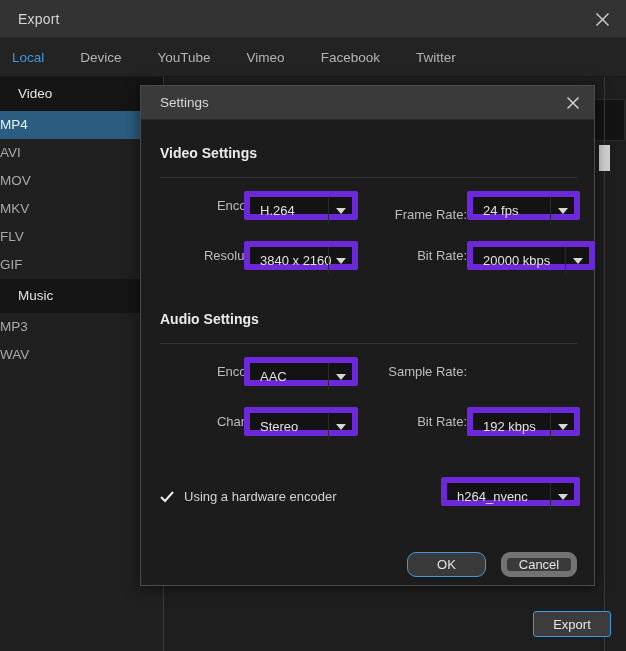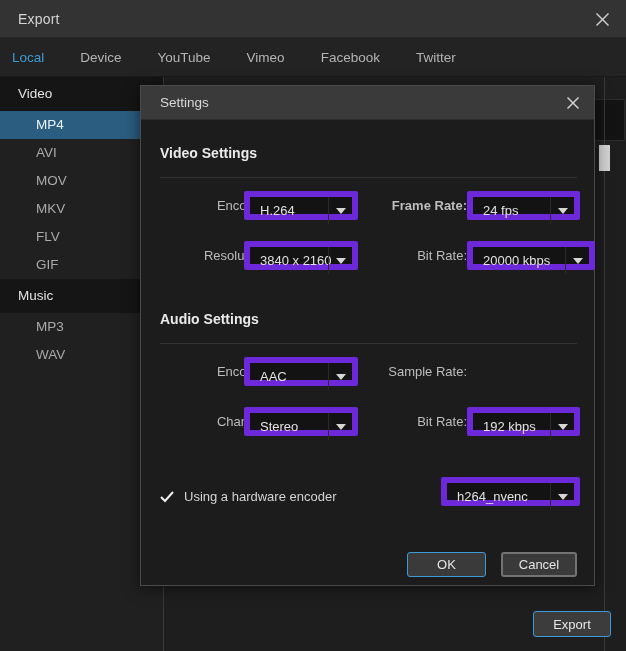--- a/index.html
+++ b/index.html
@@ -82,21 +82,20 @@
     height: 34px;
     line-height: 34px;
     padding-left: 18px;
     font-size: 13.5px;
     color: #e2e2e2;
     background: #151515;
   }
   .side-item {
     height: 28px;
     line-height: 28px;
-    padding-left: 36px;
     font-size: 13.5px;
     color: #a9a9a9;
     cursor: pointer;
   }
   .side-item.selected {
     background: #2a5d80;
     color: #e8f2f8;
   }
 
   
@@ -251,39 +250,39 @@
   }
   .chk-label {
     font-size: 13px;
     color: #d3d3d3;
   }
 
   
   .btn {
     position: absolute;
     height: 25px;
-    border-radius: 3px;
+    border-radius: 9px;
     font-size: 13px;
     display: flex;
     align-items: center;
     justify-content: center;
     cursor: pointer;
     color: #e4e4e4;
   }
   .btn-ok {
     left: 266px; top: 432px;
     width: 79px;
     background: #3a3a3a;
     border: 1px solid #3d9ad9;
   }
   .btn-cancel {
     left: 360px; top: 432px;
     width: 76px;
     background: #3a3a3a;
-    border: 2px solid #737373;
+    border: 6px solid #737373;
   }
 </style>
 </head>
 <body>
 
 <div id="app">
 
   <div class="titlebar">
     <div class="titlebar-title">Export</div>
     <div class="titlebar-close">
@@ -346,21 +345,21 @@
       <div class="section-rule" style="top:57px;"></div>
 
       <div class="field-label" style="left:54px; top:71px; width:74px;">Encoder:</div>
       <div class="dropdown" style="left:103px; top:71px; width:114px;">
         <span class="dd-value">H.264</span>
         <span class="dd-arrow">
             <i></i>
           </span>
       </div>
 
-      <div class="field-label" style="left:226px; top:71px; width:100px;font-weight:bold;">Frame Rate:</div>
+      <div class="field-label" style="left:226px; top:80px; width:100px;">Frame Rate:</div>
       <div class="dropdown" style="left:326px; top:71px; width:113px;">
         <span class="dd-value">24 fps</span>
         <span class="dd-arrow">
             <i></i>
           </span>
       </div>
 
       <div class="field-label" style="left:28px; top:121px; width:100px;">Resolution:</div>
       <div class="dropdown" style="left:103px; top:121px; width:114px;text-decoration:underline;">
         <span class="dd-value">3840 x 2160</span>

